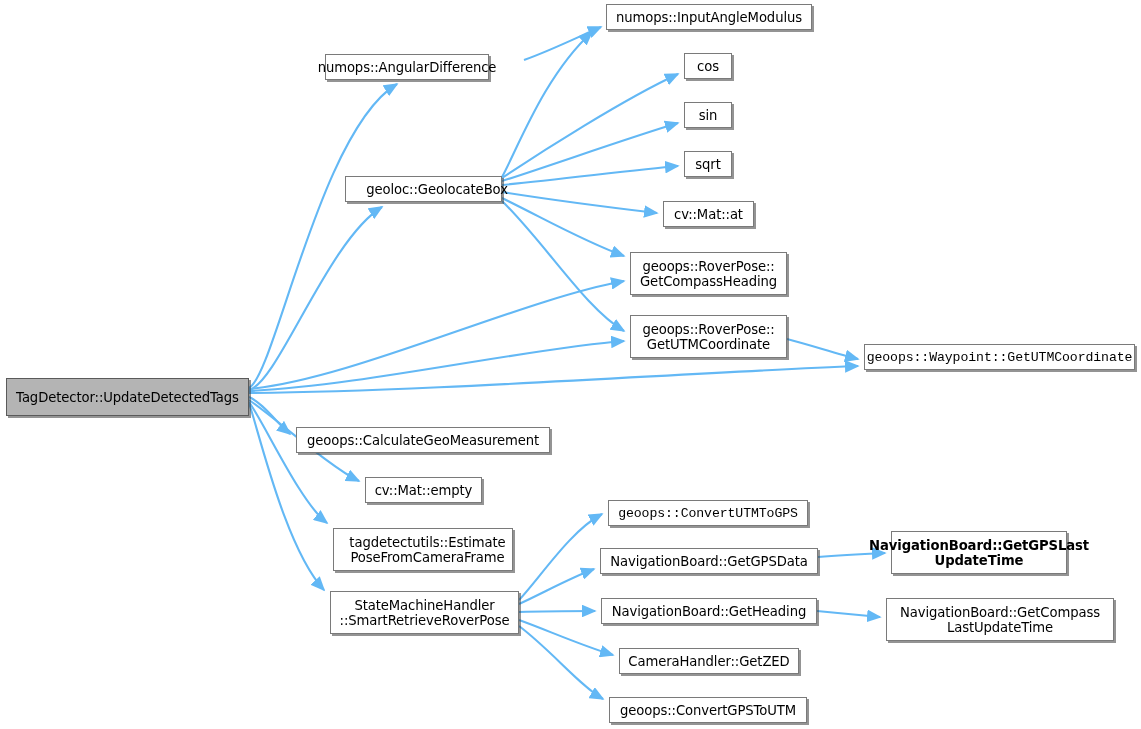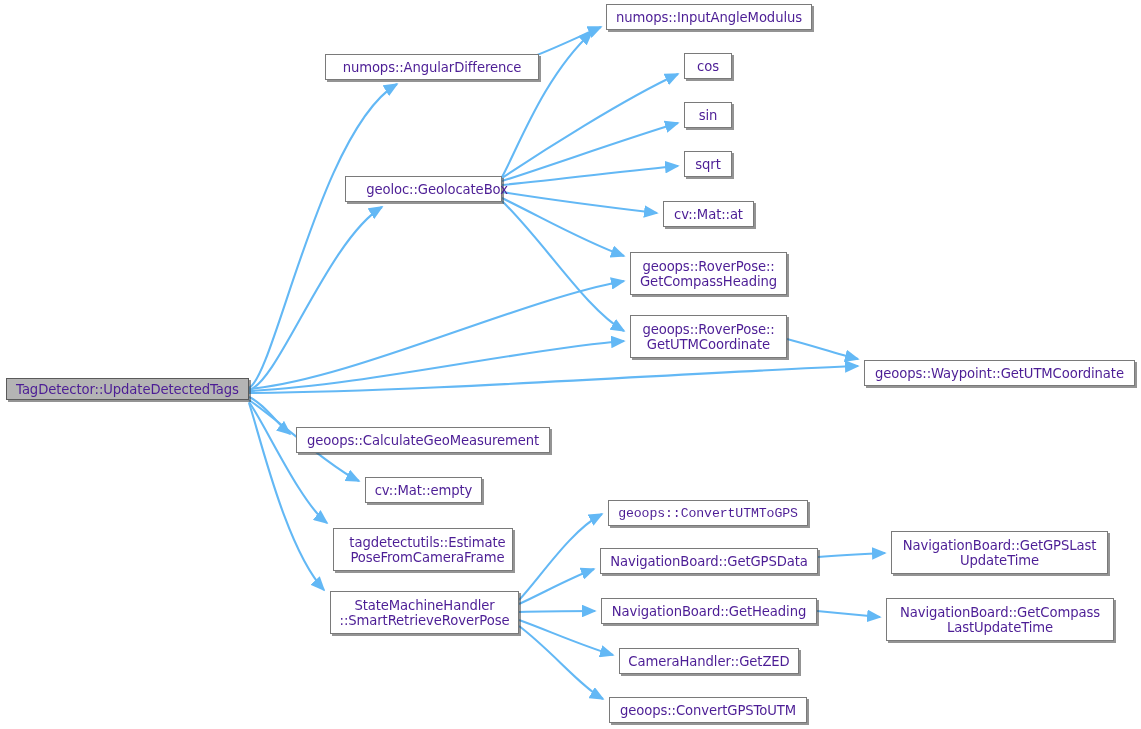--- a/index.html
+++ b/index.html
@@ -26,21 +26,21 @@
   .node {
     position: absolute;
     box-sizing: border-box;
     border: 1px solid #7a7a7a;
     background: #ffffff;
     box-shadow: 2px 2px 0 0 rgba(60,60,60,0.55);
     display: flex;
     align-items: center;
     justify-content: center;
     text-align: center;
-    color: #4c1d95;
+    color: #000000;
     font-size: 13.2px;
     line-height: 15px;
     letter-spacing: -0.1px;
     white-space: pre-line;
     padding: 0 5px;
   }
   .node.root {
     background: #b4b4b4;
     border-color: #5a5a5a;
   }
@@ -79,43 +79,43 @@
         <path d="M519,604 C545,592 570,578 594,569" marker-end="url(#arrowhead)" stroke="#63b8f5"></path>
         <path d="M519,612 C547,611 570,611 595,611" marker-end="url(#arrowhead)" stroke="#63b8f5"></path>
         <path d="M519,620 C547,630 580,645 613,655" marker-end="url(#arrowhead)" stroke="#63b8f5"></path>
         <path d="M519,626 C551,650 580,686 603,699" marker-end="url(#arrowhead)" stroke="#63b8f5"></path>
         <path d="M818,557 C840,555 861,554 885,553" marker-end="url(#arrowhead)" stroke="#63b8f5"></path>
         <path d="M817,611 C838,613 858,615 880,617" marker-end="url(#arrowhead)" stroke="#63b8f5"></path>
       </g>
   </svg>
 
   <div id="node-layer">
-      <div class="node root" style="left: 6px; top: 378px; width: 243px; height: 22px;">TagDetector::UpdateDetectedTags</div>
-      <div class="node" style="left: 325px; top: 54px; width: 214px; height: 26px;">numops::AngularDifference</div>
+      <div class="node root" style="left: 6px; top: 378px; width: 243px; height: 38px;">TagDetector::UpdateDetectedTags</div>
+      <div class="node" style="left: 325px; top: 54px; width: 164px; height: 26px;">numops::AngularDifference</div>
       <div class="node" style="left: 606px; top: 4px; width: 206px; height: 26px;">numops::InputAngleModulus</div>
       <div class="node" style="left: 684px; top: 53px; width: 48px; height: 26px; text-align: right;">cos</div>
       <div class="node" style="left: 684px; top: 102px; width: 48px; height: 26px;">sin</div>
       <div class="node" style="left: 684px; top: 151px; width: 48px; height: 26px;">sqrt</div>
       <div class="node" style="left: 345px; top: 176px; width: 157px; height: 26px; padding-left: 32px;">geoloc::GeolocateBox</div>
       <div class="node" style="left: 663px; top: 201px; width: 91px; height: 26px;">cv::Mat::at</div>
       <div class="node" style="left: 630px; top: 252px; width: 157px; height: 43px;">geoops::RoverPose::
 GetCompassHeading</div>
       <div class="node" style="left: 630px; top: 315px; width: 157px; height: 43px;">geoops::RoverPose::
 GetUTMCoordinate</div>
-      <div class="node" style="left: 864px; top: 360px; width: 271px; height: 26px;">geoops::Waypoint::GetUTMCoordinate</div>
+      <div class="node" style="left: 864px; top: 344px; width: 271px; height: 26px; font-family: Liberation Mono, monospace;">geoops::Waypoint::GetUTMCoordinate</div>
       <div class="node" style="left: 296px; top: 427px; width: 254px; height: 26px;">geoops::CalculateGeoMeasurement</div>
       <div class="node" style="left: 365px; top: 477px; width: 117px; height: 26px;">cv::Mat::empty</div>
       <div class="node" style="left: 333px; top: 528px; width: 180px; height: 43px; padding-left: 14px;">tagdetectutils::Estimate
 PoseFromCameraFrame</div>
       <div class="node" style="left: 330px; top: 591px; width: 189px; height: 43px;">StateMachineHandler
 ::SmartRetrieveRoverPose</div>
       <div class="node" style="left: 608px; top: 500px; width: 200px; height: 26px; font-family: Liberation Mono, monospace;">geoops::ConvertUTMToGPS</div>
       <div class="node" style="left: 600px; top: 548px; width: 218px; height: 26px;">NavigationBoard::GetGPSData</div>
       <div class="node" style="left: 601px; top: 598px; width: 216px; height: 26px;">NavigationBoard::GetHeading</div>
       <div class="node" style="left: 619px; top: 648px; width: 180px; height: 26px;">CameraHandler::GetZED</div>
       <div class="node" style="left: 609px; top: 697px; width: 198px; height: 26px;">geoops::ConvertGPSToUTM</div>
-      <div class="node" style="left: 891px; top: 531px; width: 217px; height: 43px;">NavigationBoard::GetGPSLast
+      <div class="node" style="left: 891px; top: 531px; width: 176px; height: 43px; font-weight: bold;">NavigationBoard::GetGPSLast
 UpdateTime</div>
       <div class="node" style="left: 886px; top: 598px; width: 228px; height: 43px;">NavigationBoard::GetCompass
 LastUpdateTime</div>
     </div>
 
 </div>
 
 </body></html>

